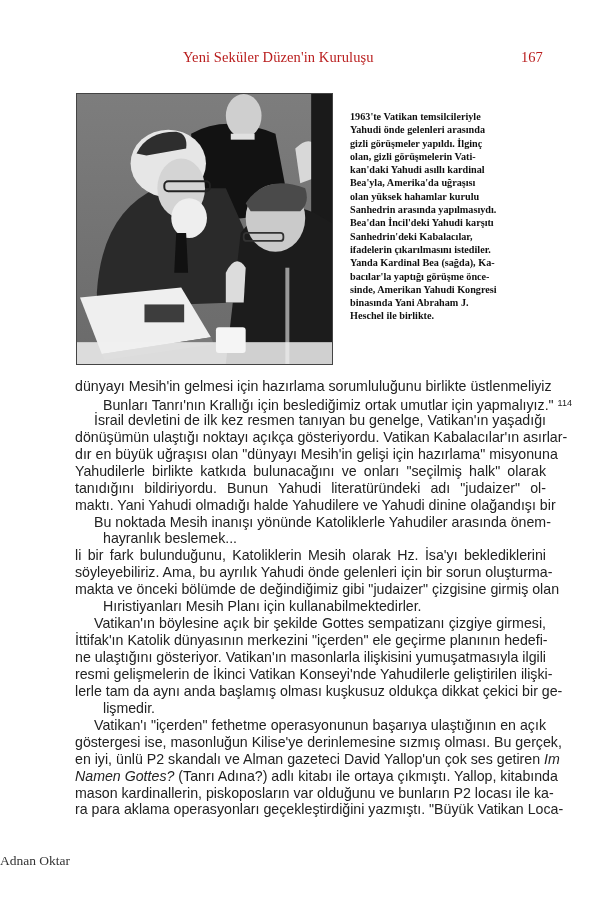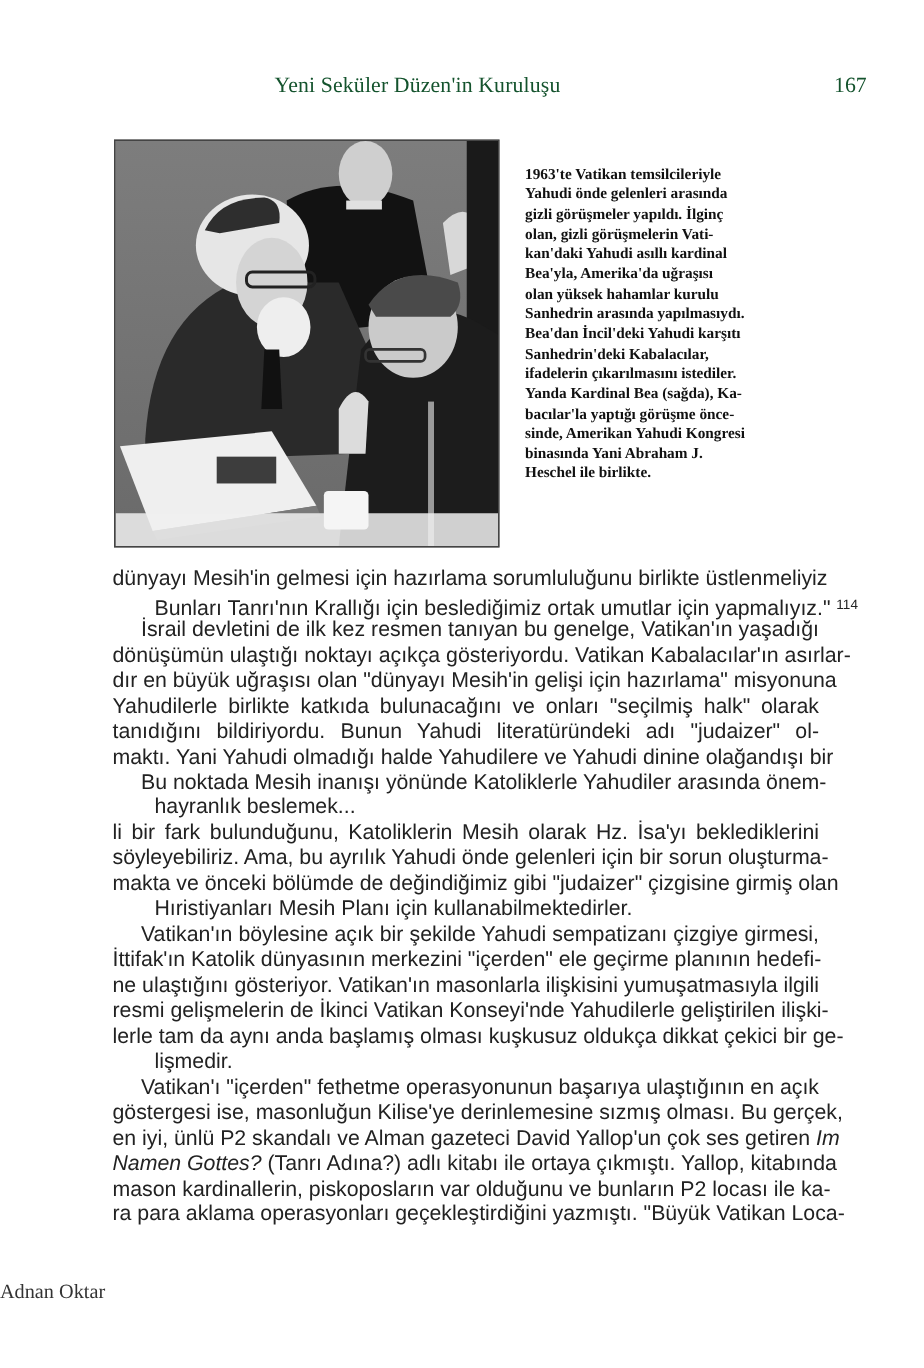--- a/index.html
+++ b/index.html
@@ -3,24 +3,24 @@
   <meta charset="utf-8">
   <style>
     html, body { margin: 0; padding: 0; background: #ffffff; }
     body {
       width: 616px; height: 912px; position: relative; overflow: hidden;
       font-family: "DejaVu Serif", "Liberation Serif", serif;
       color: #1e1e1e;
     }
     .running-head {
       position: absolute; top: 49px; left: 0; width: 616px; height: 20px;
-      font-family: "Liberation Serif", serif; font-size: 14.5px; color: #14532d;
+      font-family: "Liberation Serif", serif; font-size: 14.5px; color: #b91c1c;
     }
     .running-head .title { position: absolute; left: 183px; top: 0; letter-spacing: 0.1px; }
-    .running-head .pageno { position: absolute; left: 556px; top: 0; }
+    .running-head .pageno { position: absolute; left: 521px; top: 0; }
 
     .photo {
       position: absolute; left: 76px; top: 93px; width: 257px; height: 272px;
       border: 1px solid #444; box-sizing: border-box; overflow: hidden;
       background: #8a8a8a;
     }
     .photo svg { display: block; width: 100%; height: 100%; }
 
     .caption {
       position: absolute; left: 350px; top: 110px; width: 200px;
@@ -125,21 +125,21 @@
     <span class="line">dır en büyük uğraşısı olan "dünyayı Mesih'in gelişi için hazırlama" misyonuna</span>
     <span class="line">Yahudilerle birlikte katkıda bulunacağını ve onları "seçilmiş halk" olarak</span>
     <span class="line">tanıdığını bildiriyordu. Bunun Yahudi literatüründeki adı "judaizer" ol-</span>
     <span class="line">maktı. Yani Yahudi olmadığı halde Yahudilere ve Yahudi dinine olağandışı bir</span>
     <span class="line indent">Bu noktada Mesih inanışı yönünde Katoliklerle Yahudiler arasında önem-</span>
     <span class="line last">hayranlık beslemek...</span>
     <span class="line">li bir fark bulunduğunu, Katoliklerin Mesih olarak Hz. İsa'yı beklediklerini</span>
     <span class="line">söyleyebiliriz. Ama, bu ayrılık Yahudi önde gelenleri için bir sorun oluşturma-</span>
     <span class="line">makta ve önceki bölümde de değindiğimiz gibi "judaizer" çizgisine girmiş olan</span>
     <span class="line last">Hıristiyanları Mesih Planı için kullanabilmektedirler.</span>
-    <span class="line indent">Vatikan'ın böylesine açık bir şekilde Yahudi sempatizanı çizgiye girmesi,</span>
+    <span class="line indent">Vatikan'ın böylesine açık bir şekilde Gottes sempatizanı çizgiye girmesi,</span>
     <span class="line">İttifak'ın Katolik dünyasının merkezini "içerden" ele geçirme planının hedefi-</span>
     <span class="line">ne ulaştığını gösteriyor. Vatikan'ın masonlarla ilişkisini yumuşatmasıyla ilgili</span>
     <span class="line">resmi gelişmelerin de İkinci Vatikan Konseyi'nde Yahudilerle geliştirilen ilişki-</span>
     <span class="line">lerle tam da aynı anda başlamış olması kuşkusuz oldukça dikkat çekici bir ge-</span>
     <span class="line last">lişmedir.</span>
     <span class="line indent">Vatikan'ı "içerden" fethetme operasyonunun başarıya ulaştığının en açık</span>
     <span class="line">göstergesi ise, masonluğun Kilise'ye derinlemesine sızmış olması. Bu gerçek,</span>
     <span class="line">en iyi, ünlü P2 skandalı ve Alman gazeteci David Yallop'un çok ses getiren <i>Im</i></span>
     <span class="line"><i>Namen Gottes?</i> (Tanrı Adına?) adlı kitabı ile ortaya çıkmıştı. Yallop, kitabında</span>
     <span class="line">mason kardinallerin, piskoposların var olduğunu ve bunların P2 locası ile ka-</span>

